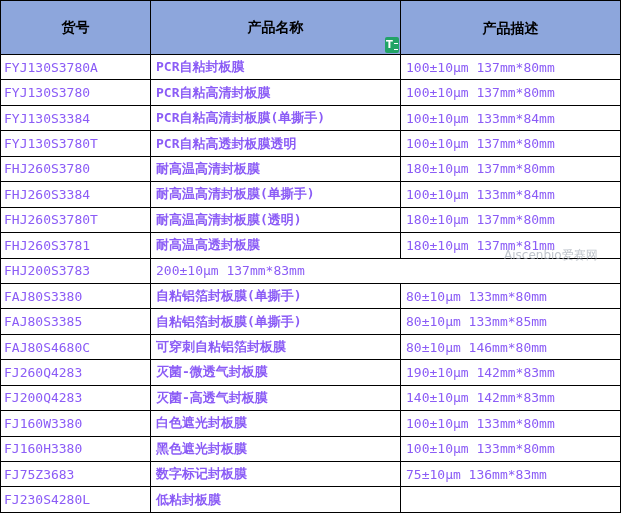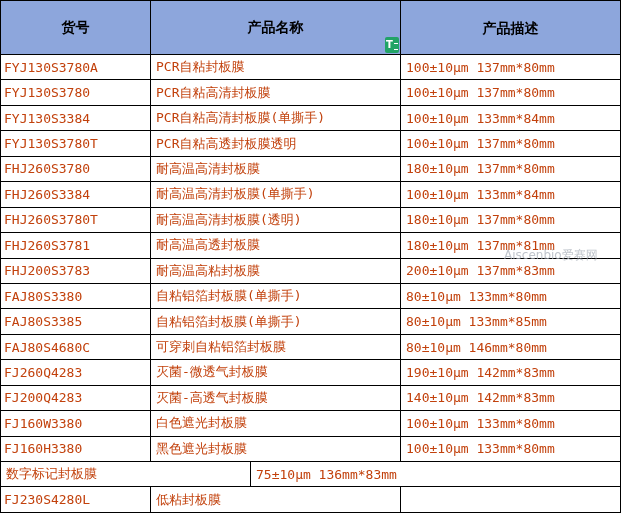--- a/index.html
+++ b/index.html
@@ -53,25 +53,25 @@
     flex: 1 1 0;
     box-sizing: border-box;
     border-bottom: 1px solid #000;
   }
   .row:last-child { border-bottom: none; }
   .row .cell {
     display: flex;
     align-items: center;
     font-family: "DejaVu Sans Mono", "Liberation Mono", monospace;
     font-size: 13px;
-    color: #c2410c;
+    color: #8b5cf6;
     white-space: pre;
   }
   .row .c1 { padding-left: 3px; border-right: 1px solid #000; }
-  .row .c2 { padding-left: 5px; border-right: 1px solid #000; }
+  .row .c2 { padding-left: 5px; border-right: 1px solid #000; font-weight: bold; }
   .row .c3 { padding-left: 5px; }
   .ticon {
     position: absolute;
     left: 384px;
     top: 36px;
     width: 14px;
     height: 16px;
     background: #21A366;
     border-radius: 2px;
     display: flex;
@@ -166,21 +166,20 @@
     </div>
 
     <div class="row">
       <div class="cell c1">FHJ260S3781</div>
       <div class="cell c2">耐高温高透封板膜</div>
       <div class="cell c3">180±10μm 137mm*81mm</div>
     </div>
 
     <div class="row">
       <div class="cell c1">FHJ200S3783</div>
-      <div class="cell c2">耐高温高粘封板膜</div>
       <div class="cell c3">200±10μm 137mm*83mm</div>
     </div>
 
     <div class="row">
       <div class="cell c1">FAJ80S3380</div>
       <div class="cell c2">自粘铝箔封板膜(单撕手)</div>
       <div class="cell c3">80±10μm 133mm*80mm</div>
     </div>
 
     <div class="row">
@@ -213,20 +212,21 @@
       <div class="cell c3">100±10μm 133mm*80mm</div>
     </div>
 
     <div class="row">
       <div class="cell c1">FJ160H3380</div>
       <div class="cell c2">黑色遮光封板膜</div>
       <div class="cell c3">100±10μm 133mm*80mm</div>
     </div>
 
     <div class="row">
+      <div class="cell c1">FJ75Z3683</div>
       <div class="cell c2">数字标记封板膜</div>
       <div class="cell c3">75±10μm 136mm*83mm</div>
     </div>
 
     <div class="row">
       <div class="cell c1">FJ230S4280L</div>
       <div class="cell c2">低粘封板膜</div>
     </div>
   </div>
 

